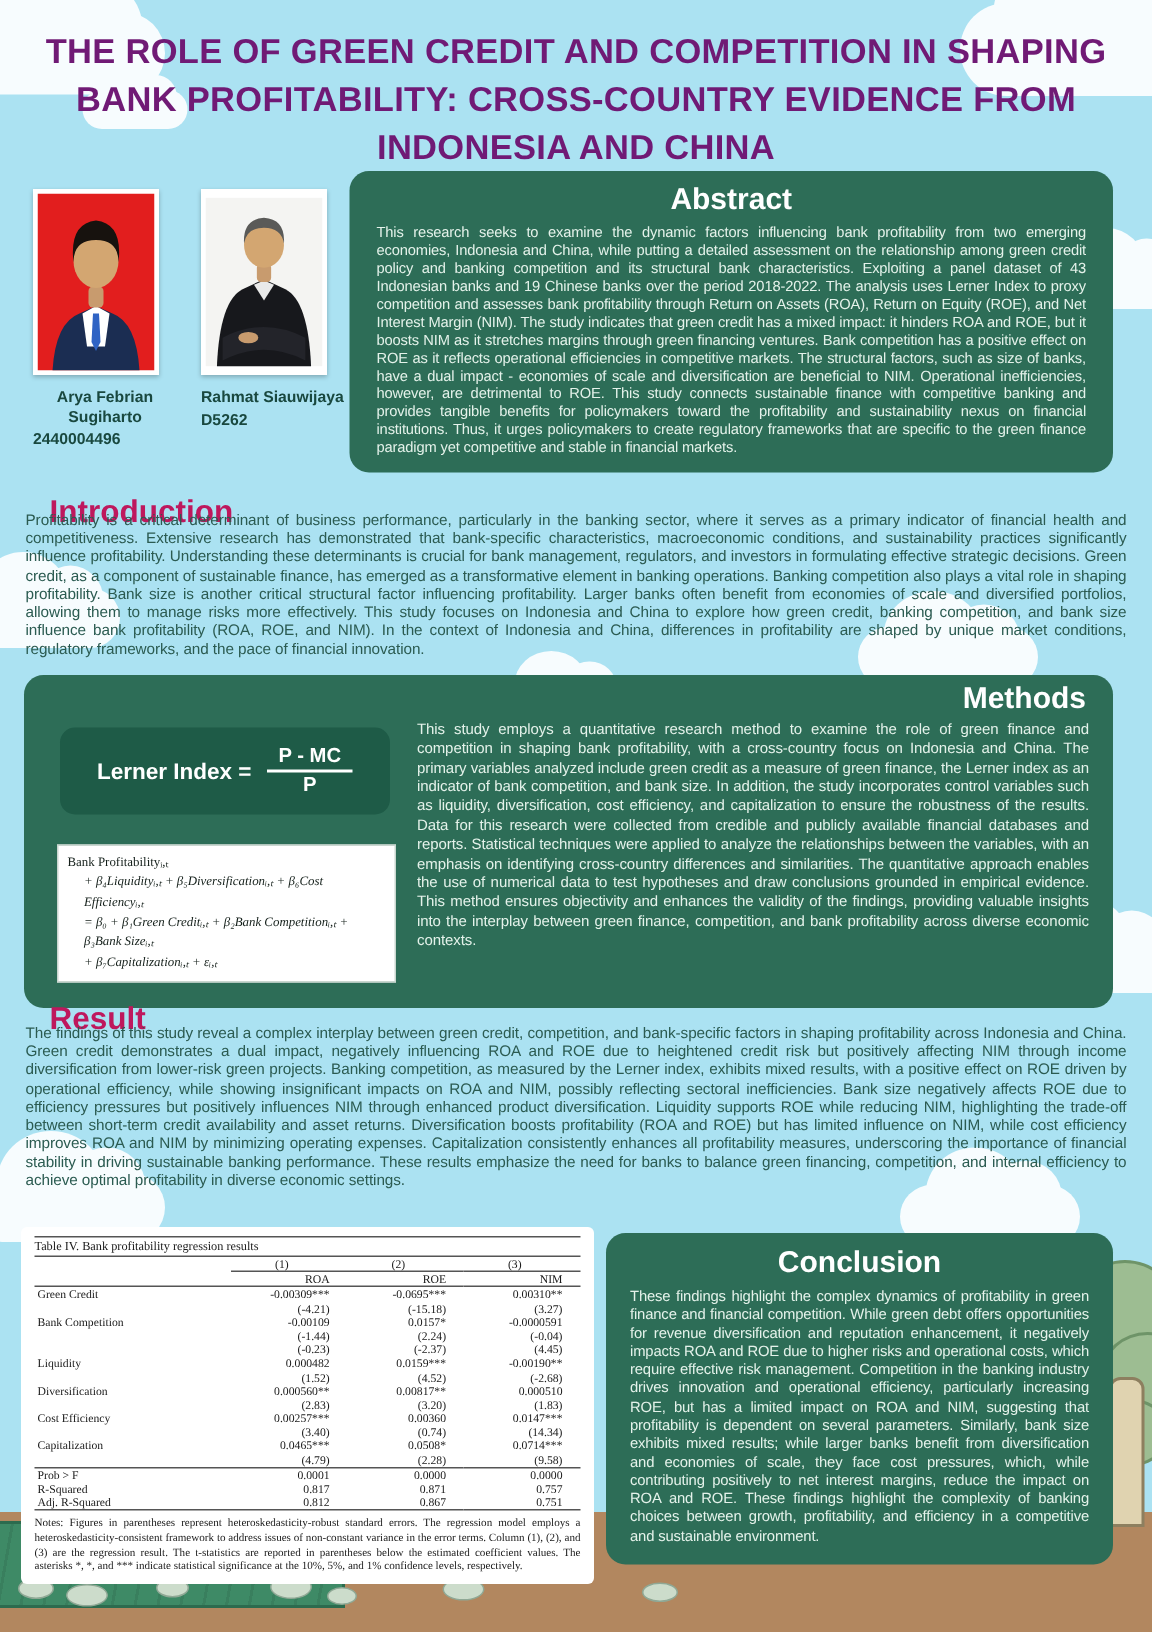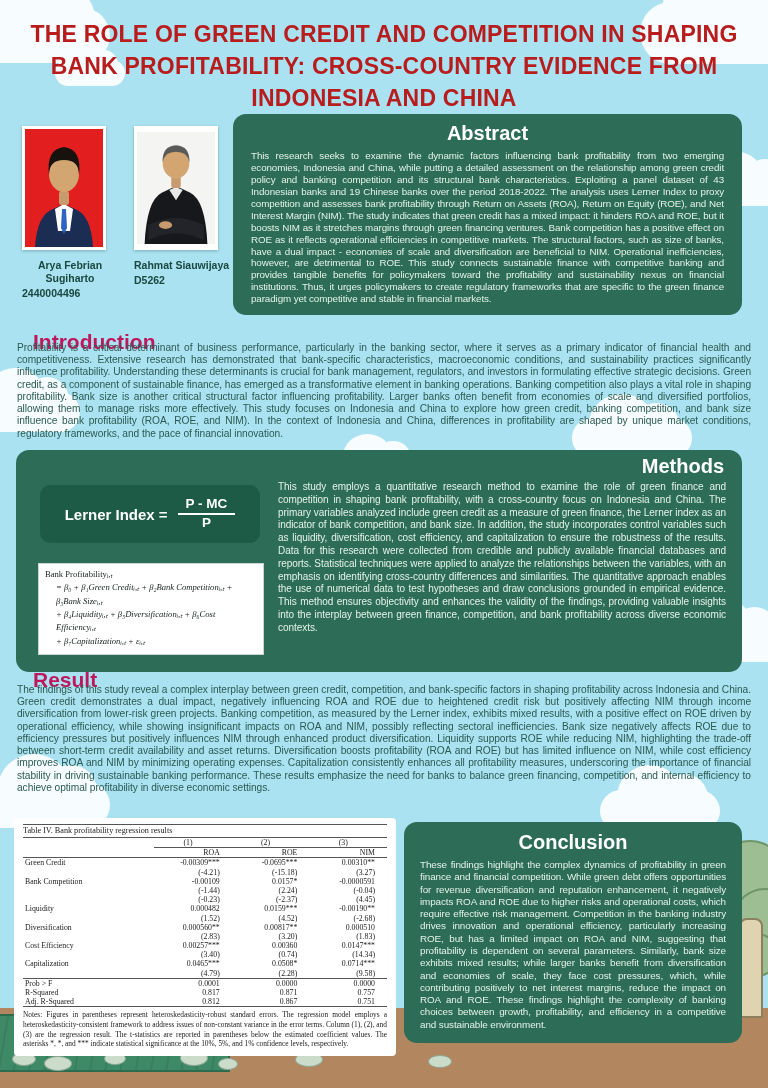--- a/index.html
+++ b/index.html
@@ -13,21 +13,21 @@
   
   .ground{position:absolute;left:0;right:0;top:1008px;height:80px;background:#b2875f;z-index:0;}
   .grass{position:absolute;left:-10px;top:1014px;width:236px;height:54px;background:#3e8a66;
          border:2px solid #2c6b4e;border-radius:10px 10px 0 0;z-index:1;
          background-image:repeating-linear-gradient(100deg,rgba(0,0,0,.08) 0 2px,transparent 2px 15px);}
   .stone{position:absolute;background:#ccdccb;border:1.5px solid #8fa895;border-radius:50%;z-index:2;}
   .tree-leaf{position:absolute;background:#9dbd92;border:2px solid #6e9468;border-radius:50%;z-index:1;}
   .tree-trunk{position:absolute;left:739px;top:918px;width:20px;height:96px;background:#e0d3b0;
               border:2px solid #8d7f5f;border-radius:8px 8px 0 0;z-index:1;}
   .title{position:absolute;left:0;top:18px;width:768px;margin:0;text-align:center;z-index:2;
-         font-size:23px;font-weight:800;color:#b91c1c;line-height:1.4;white-space:pre-line;letter-spacing:.2px;}
+         font-size:23px;font-weight:800;color:#701a75;line-height:1.4;white-space:pre-line;letter-spacing:.2px;}
   .authors{position:absolute;left:22px;top:126px;width:208px;display:flex;gap:16px;z-index:2;}
   .author{width:96px;display:flex;flex-direction:column;align-items:flex-start;}
   .photo{width:84px;height:124px;background:#fff;padding:3px;box-sizing:border-box;
          box-shadow:0 1px 3px rgba(0,0,0,.25);}
   .photo svg{display:block;width:100%;height:100%;}
   .author-name{margin-top:9px;font-size:10.5px;font-weight:700;color:#19483f;text-align:center;line-height:1.25;}
   .author-id{font-size:10.5px;font-weight:700;color:#19483f;text-align:center;margin-top:2px;}
   .green-box{position:absolute;background:#2d6d57;border-radius:13px;box-sizing:border-box;z-index:2;
              color:#e4f2ea;}
   .abstract-box{left:233px;top:114px;width:509px;padding:6px 18px 10px;}
@@ -147,22 +147,22 @@
       <div class="methods-left">
         <div class="lerner-box">
           <span class="lerner-label">Lerner Index =</span>
           <span class="frac">
             <span class="frac-num">P - MC</span>
             <span class="frac-den">P</span>
           </span>
         </div>
         <div class="model-box" id="model-lines">
             <div class="model-line">Bank Profitabilityᵢ,ₜ</div>
+            <div class="model-line indent">+ β₄Liquidityᵢ,ₜ + β₅Diversificationᵢ,ₜ + β₆Cost Efficiencyᵢ,ₜ</div>
             <div class="model-line indent">= β₀ + β₁Green Creditᵢ,ₜ + β₂Bank Competitionᵢ,ₜ + β₃Bank Sizeᵢ,ₜ</div>
-            <div class="model-line indent">+ β₄Liquidityᵢ,ₜ + β₅Diversificationᵢ,ₜ + β₆Cost Efficiencyᵢ,ₜ</div>
             <div class="model-line indent">+ β₇Capitalizationᵢ,ₜ + εᵢ,ₜ</div>
           </div>
       </div>
       <p class="methods-body">This study employs a quantitative research method to examine the role of green finance and competition in shaping bank profitability, with a cross-country focus on Indonesia and China. The primary variables analyzed include green credit as a measure of green finance, the Lerner index as an indicator of bank competition, and bank size. In addition, the study incorporates control variables such as liquidity, diversification, cost efficiency, and capitalization to ensure the robustness of the results. Data for this research were collected from credible and publicly available financial databases and reports. Statistical techniques were applied to analyze the relationships between the variables, with an emphasis on identifying cross-country differences and similarities. The quantitative approach enables the use of numerical data to test hypotheses and draw conclusions grounded in empirical evidence. This method ensures objectivity and enhances the validity of the findings, providing valuable insights into the interplay between green finance, competition, and bank profitability across diverse economic contexts.</p>
     </div>
   </section>
 
   <h2 class="section-heading" style="left:17px;top:652px;">Result</h2>
   <p class="section-body result-body">The findings of this study reveal a complex interplay between green credit, competition, and bank-specific factors in shaping profitability across Indonesia and China. Green credit demonstrates a dual impact, negatively influencing ROA and ROE due to heightened credit risk but positively affecting NIM through income diversification from lower-risk green projects. Banking competition, as measured by the Lerner index, exhibits mixed results, with a positive effect on ROE driven by operational efficiency, while showing insignificant impacts on ROA and NIM, possibly reflecting sectoral inefficiencies. Bank size negatively affects ROE due to efficiency pressures but positively influences NIM through enhanced product diversification. Liquidity supports ROE while reducing NIM, highlighting the trade-off between short-term credit availability and asset returns. Diversification boosts profitability (ROA and ROE) but has limited influence on NIM, while cost efficiency improves ROA and NIM by minimizing operating expenses. Capitalization consistently enhances all profitability measures, underscoring the importance of financial stability in driving sustainable banking performance. These results emphasize the need for banks to balance green financing, competition, and internal efficiency to achieve optimal profitability in diverse economic settings.</p>
 

